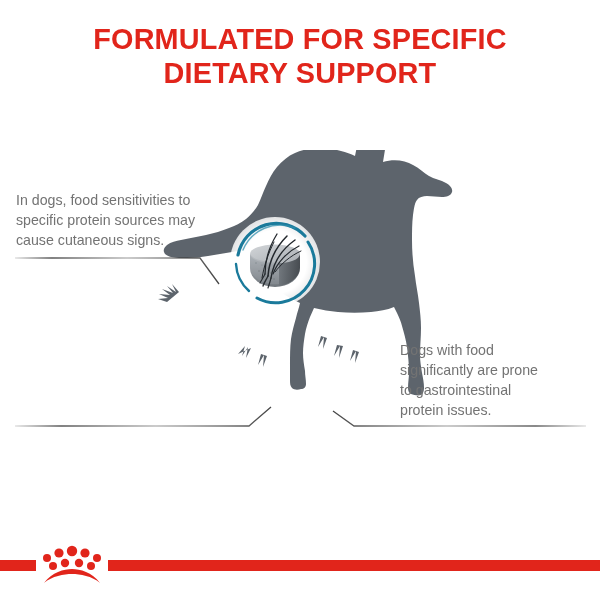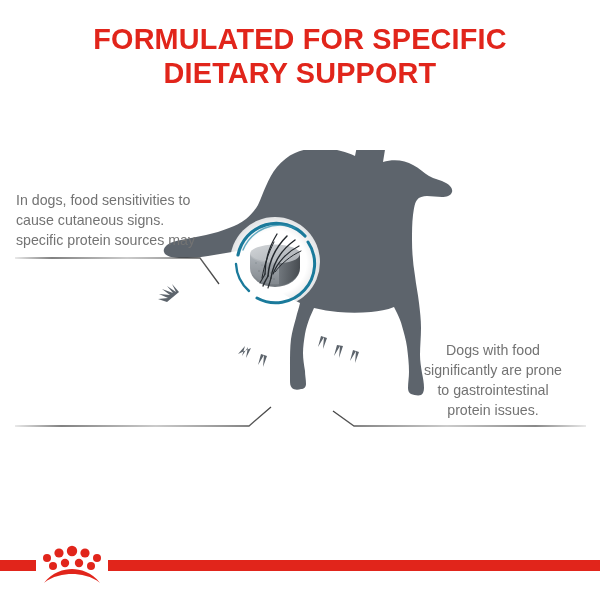--- a/index.html
+++ b/index.html
@@ -47,21 +47,21 @@
   #txt-top-left {
     left: 16px;
     top: 190px;
     width: 230px;
     text-align: left;
   }
   #txt-right {
     left: 400px;
     top: 340px;
     width: 186px;
-    text-align: center;
+    text-align: left;
   }
   #txt-bottom-left {
     left: 16px;
     top: 432px;
     width: 300px;
     text-align: left;
   }
   .body-text .bline { display: block; white-space: nowrap; }
 
   
@@ -289,22 +289,22 @@
 
     <path d="M15,258 L200,258 L219,284" fill="none" stroke="url(#fadeRight)" stroke-width="1.3"></path>
 
     <path d="M15,426 L249,426 L271,407" fill="none" stroke="url(#fadeRight)" stroke-width="1.3"></path>
 
     <path d="M333,411 L354,426 L586,426" fill="none" stroke="url(#fadeLeft)" stroke-width="1.3"></path>
   </svg>
 
   <div class="body-text" id="txt-top-left">
     <span class="bline">In dogs, food sensitivities to</span>
+    <span class="bline">specific protein sources may</span>
     <span class="bline">cause cutaneous signs.</span>
-    <span class="bline">specific protein sources may</span>
   </div>
 
   <div class="body-text" id="txt-right">
     <span class="bline">Dogs with food</span>
     <span class="bline">significantly are prone</span>
     <span class="bline">to gastrointestinal</span>
     <span class="bline">protein issues.</span>
   </div>
 
 

